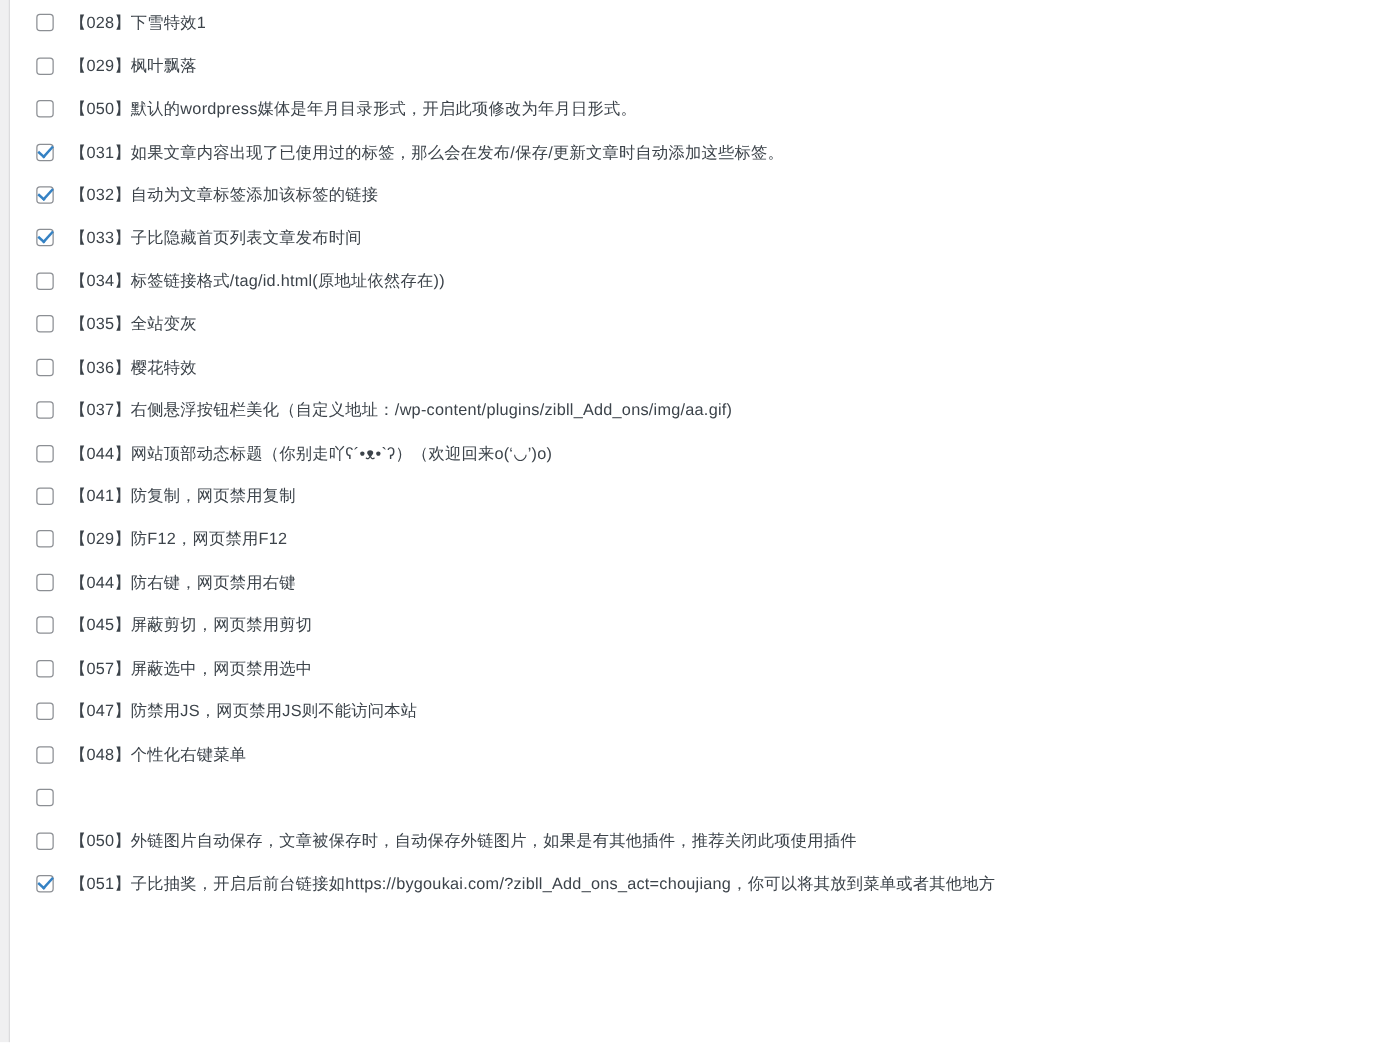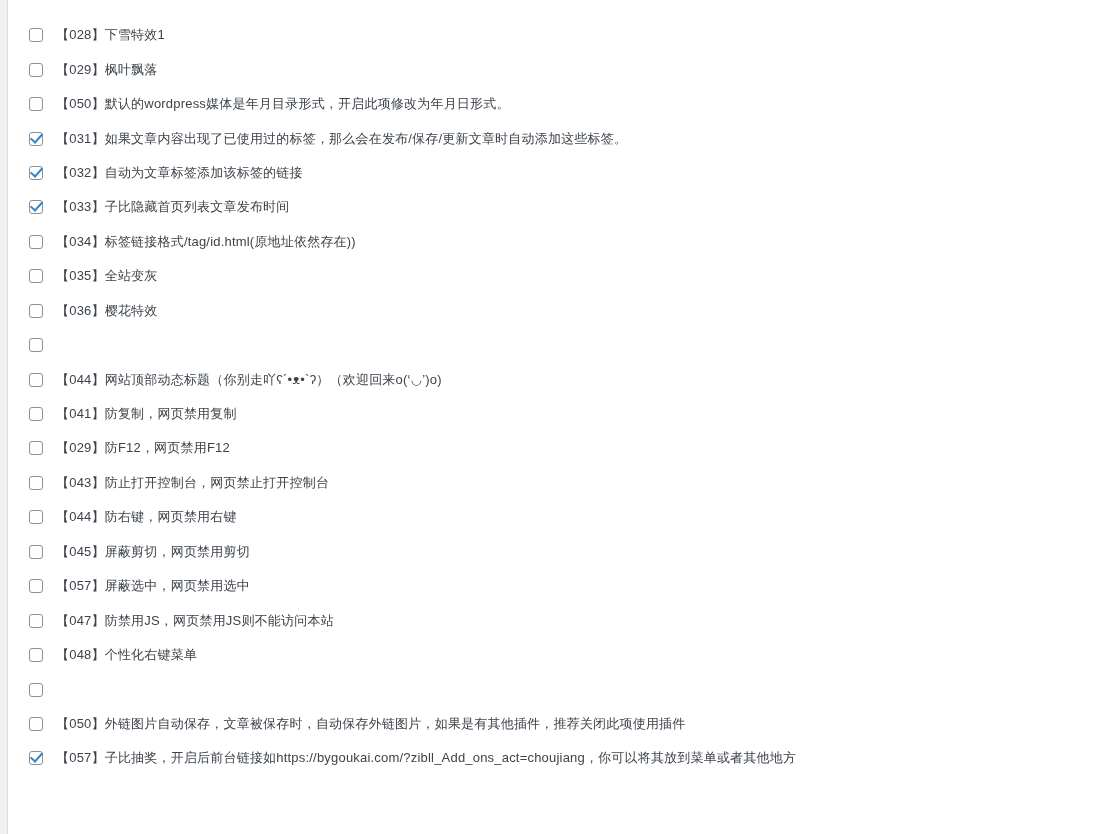--- a/index.html
+++ b/index.html
@@ -18,21 +18,21 @@
   }
   .left-gutter {
     width: 7px;
     background: var(--page-bg, #f0f0f1);
     border-right: 1px solid var(--gutter-line, #dcdcde);
     flex: none;
   }
   .panel {
     flex: 1;
     background: var(--panel-bg, #ffffff);
-    padding: 18px 0 0 21px;
+    padding: 1px 0 0 21px;
     box-sizing: border-box;
     border-radius: 23px;
   }
   .option-row {
     display: flex;
     align-items: center;
     height: 34.45px;
     cursor: pointer;
     white-space: nowrap;
   }
@@ -106,36 +106,33 @@
         <label class="option-row">
           <input type="checkbox" class="cb" style="">
           <span class="option-label">【035】全站变灰</span>
         </label>
         <label class="option-row">
           <input type="checkbox" class="cb" style="">
           <span class="option-label">【036】樱花特效</span>
         </label>
         <label class="option-row">
           <input type="checkbox" class="cb" style="">
+          <span class="option-label">【037】右侧悬浮按钮栏美化（自定义地址：/wp-content/plugins/zibll_Add_ons/img/aa.gif)</span>
         </label>
         <label class="option-row">
           <input type="checkbox" class="cb" style="">
           <span class="option-label">【044】网站顶部动态标题（你别走吖ʕ´•ᴥ•`ʔ）（欢迎回来o(‘◡’)o)</span>
         </label>
         <label class="option-row">
           <input type="checkbox" class="cb" style="">
           <span class="option-label">【041】防复制，网页禁用复制</span>
         </label>
         <label class="option-row">
           <input type="checkbox" class="cb" style="">
           <span class="option-label">【029】防F12，网页禁用F12</span>
-        </label>
-        <label class="option-row">
-          <input type="checkbox" class="cb" style="">
-          <span class="option-label">【043】防止打开控制台，网页禁止打开控制台</span>
         </label>
         <label class="option-row">
           <input type="checkbox" class="cb" style="">
           <span class="option-label">【044】防右键，网页禁用右键</span>
         </label>
         <label class="option-row">
           <input type="checkbox" class="cb" style="">
           <span class="option-label">【045】屏蔽剪切，网页禁用剪切</span>
         </label>
         <label class="option-row">
@@ -152,17 +149,17 @@
         </label>
         <label class="option-row">
           <input type="checkbox" class="cb" style="">
         </label>
         <label class="option-row">
           <input type="checkbox" class="cb" style="">
           <span class="option-label">【050】外链图片自动保存，文章被保存时，自动保存外链图片，如果是有其他插件，推荐关闭此项使用插件</span>
         </label>
         <label class="option-row">
           <input type="checkbox" class="cb" checked="" style="">
-          <span class="option-label">【057】子比抽奖，开启后前台链接如https://bygoukai.com/?zibll_Add_ons_act=choujiang，你可以将其放到菜单或者其他地方</span>
+          <span class="option-label">【051】子比抽奖，开启后前台链接如https://bygoukai.com/?zibll_Add_ons_act=choujiang，你可以将其放到菜单或者其他地方</span>
         </label>
       </div>
   </div>
 </div>
 
 </body></html>

